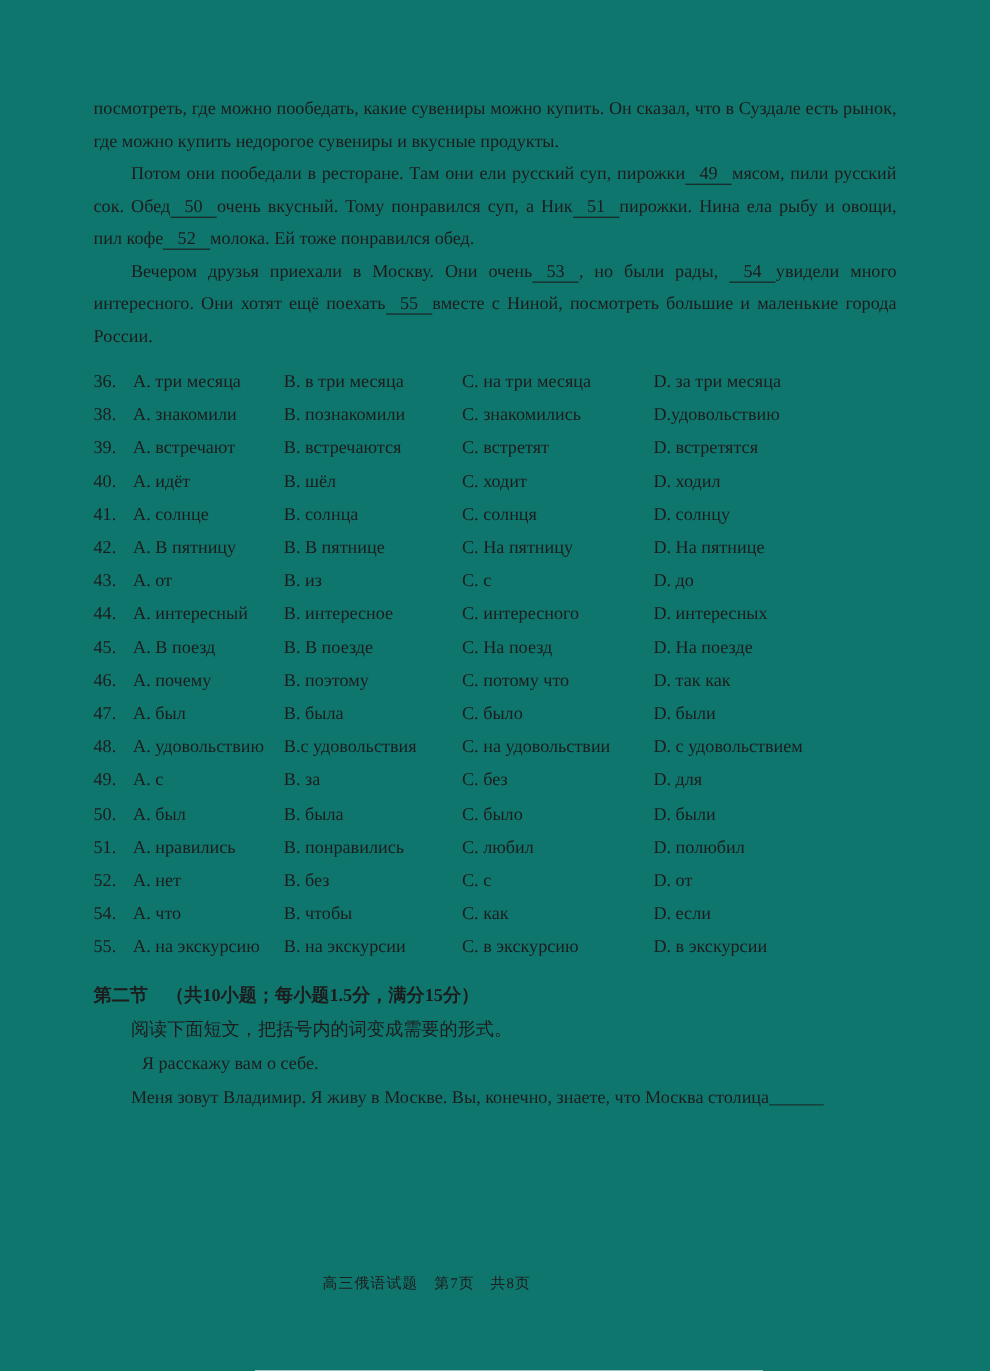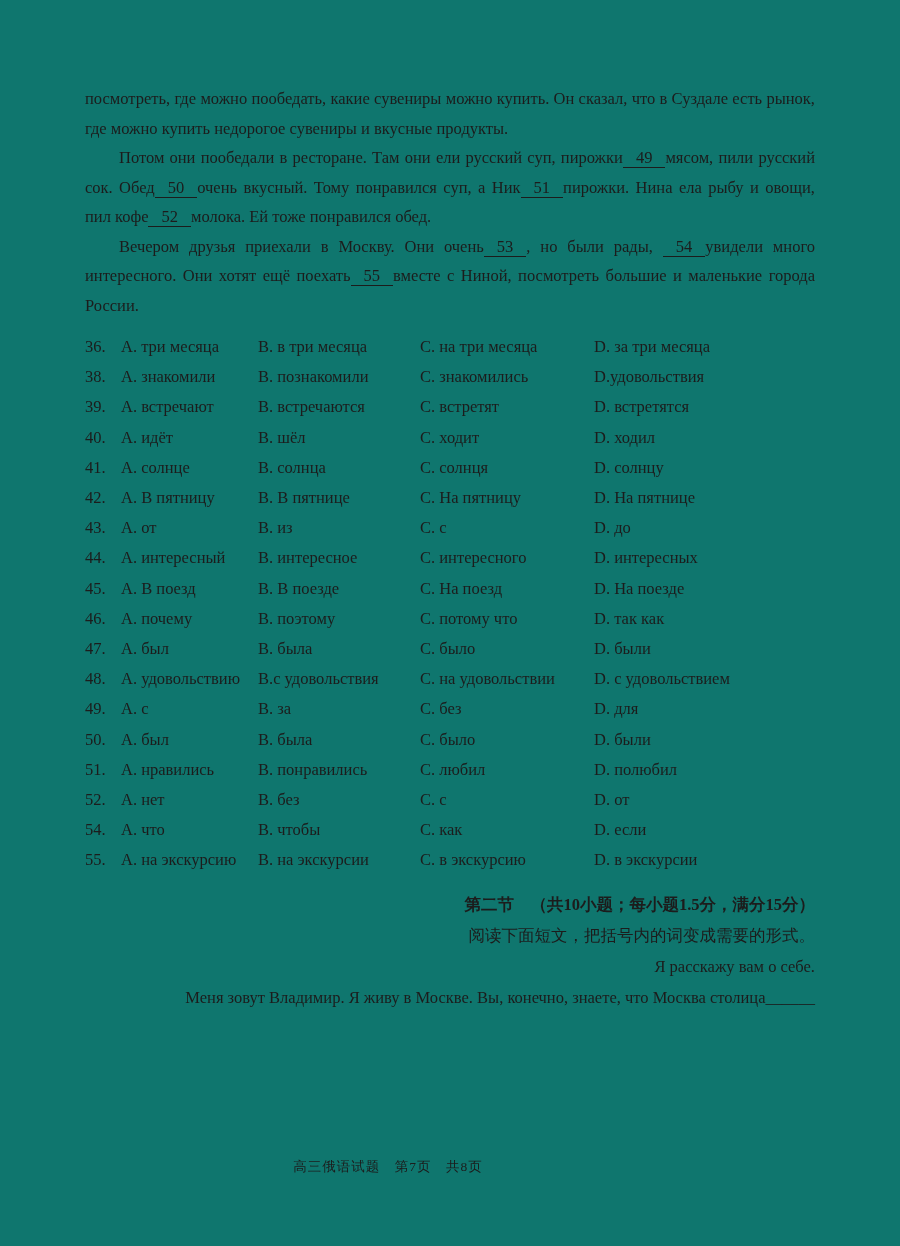--- a/index.html
+++ b/index.html
@@ -49,21 +49,20 @@
   .opt-row .cell {
     white-space: nowrap;
     overflow: visible;
   }
   
   .section2 { margin-top: 14px; }
   .section2 p {
     margin: 0;
     font-size: 16.5px;
     line-height: 31px;
-    text-align: right;
   }
   .s2-heading {
     font-weight: bold;
     font-size: 17px;
   }
   .ind-2 { padding-left: 34px; }
   .ind-25 { padding-left: 44px; }
   
   .footer {
     position: absolute;
@@ -93,21 +92,21 @@
         <div class="cell cell-a">A. три месяца</div>
         <div class="cell cell-b">B. в три месяца</div>
         <div class="cell cell-c">C. на три месяца</div>
         <div class="cell cell-d">D. за три месяца</div>
       </div>
       <div class="opt-row">
         <div class="cell cell-num">38.</div>
         <div class="cell cell-a">A. знакомили</div>
         <div class="cell cell-b">B. познакомили</div>
         <div class="cell cell-c">C. знакомились</div>
-        <div class="cell cell-d">D.удовольствия</div>
+        <div class="cell cell-d">D.удовольствию</div>
       </div>
       <div class="opt-row">
         <div class="cell cell-num">39.</div>
         <div class="cell cell-a">A. встречают</div>
         <div class="cell cell-b">B. встречаются</div>
         <div class="cell cell-c">C. встретят</div>
         <div class="cell cell-d">D. встретятся</div>
       </div>
       <div class="opt-row">
         <div class="cell cell-num">40.</div>

